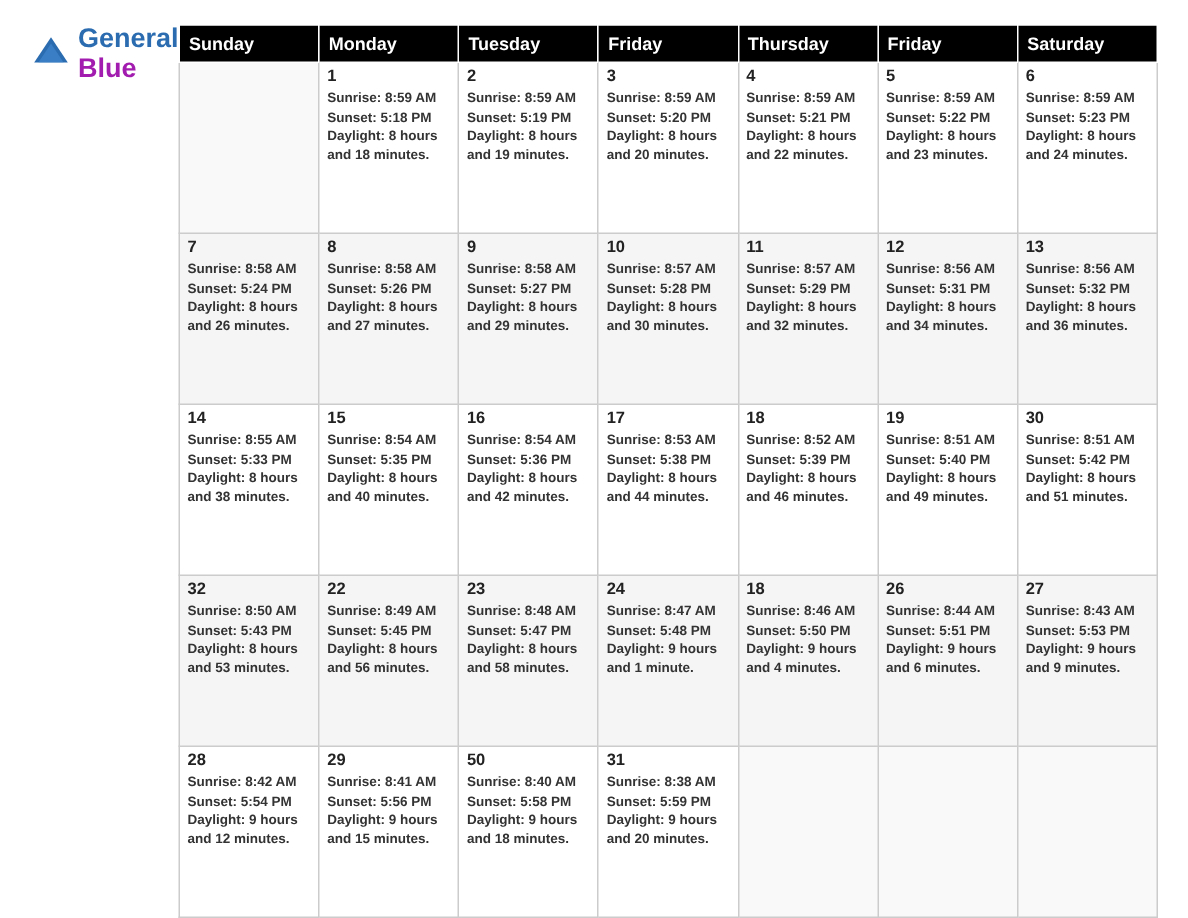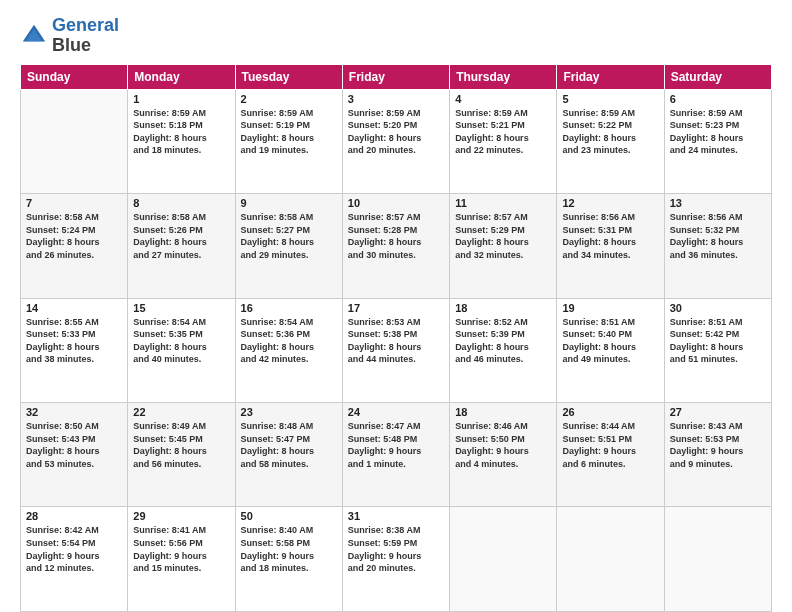--- a/index.html
+++ b/index.html
@@ -8,21 +8,21 @@
       background: #fff;
       width: 792px;
       height: 612px;
       overflow: hidden;
     }
     .page {
       width: 792px;
       height: 612px;
       padding: 16px 20px 0 20px;
       display: flex;
-      flex-direction: column;
+      flex-direction: row;
     }
     .header {
       display: flex;
       justify-content: space-between;
       align-items: flex-start;
       margin-bottom: 8px;
     }
     .logo {
       display: flex;
       align-items: center;
@@ -54,21 +54,21 @@
       font-size: 14px;
       color: #444;
       margin-top: 2px;
     }
     .calendar-table {
       width: 100%;
       border-collapse: collapse;
       flex: 1;
     }
     .calendar-table th {
-      background-color: #be185d;
+      background-color: #000000;
       color: #fff;
       font-size: 12px;
       font-weight: bold;
       text-align: left;
       padding: 5px 6px;
       border: 1px solid #fff;
     }
     .calendar-table td {
       border: 1px solid #ccc;
       vertical-align: top;
@@ -107,21 +107,21 @@
 
 <div class="page">
   <div class="header">
     <div class="logo">
       <svg class="logo-icon" viewBox="0 0 40 40">
         <polygon points="20,4 36,28 4,28" fill="#2b6cb0"></polygon>
         <polygon points="20,10 32,28 8,28" fill="#4a90d9" opacity="0.5"></polygon>
       </svg>
       <div class="logo-text">
         <div><span>General</span></div>
-        <div><span style="color:#404040">Blue</span></div>
+        <div><span style="color:#a21caf">Blue</span></div>
       </div>
     </div>
     <div class="title-block">
       <div class="month-title"></div>
       <div class="subtitle"></div>
     </div>
   </div>
 
   <table class="calendar-table">
     <thead>

